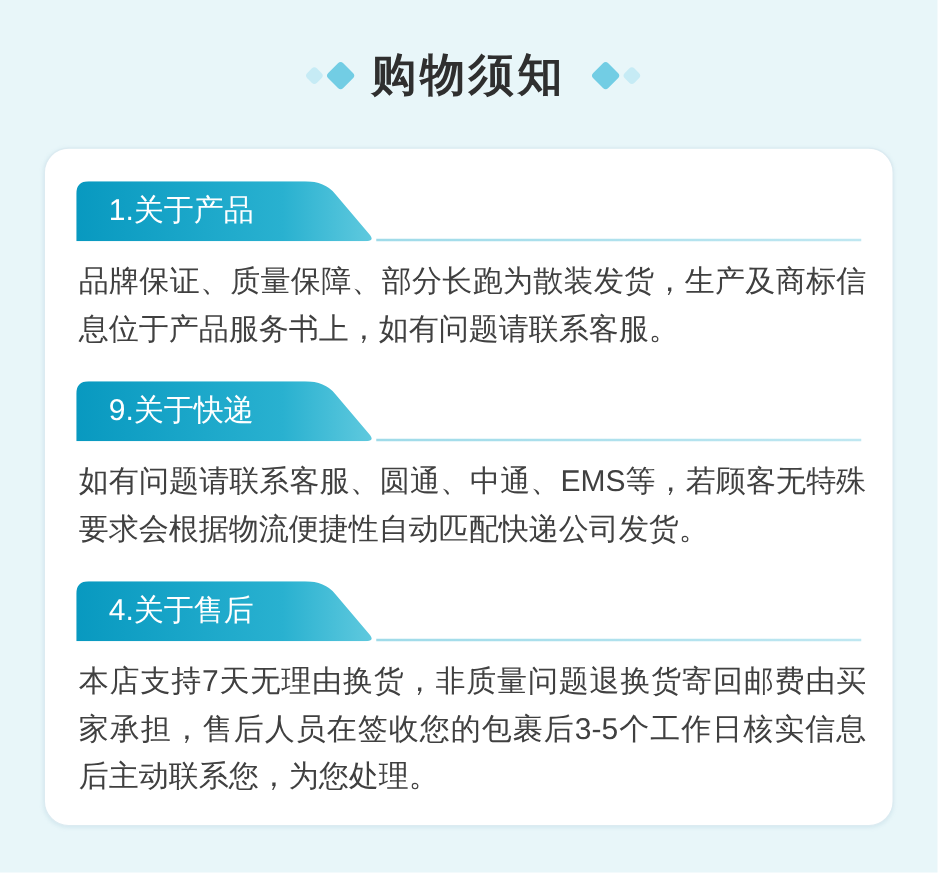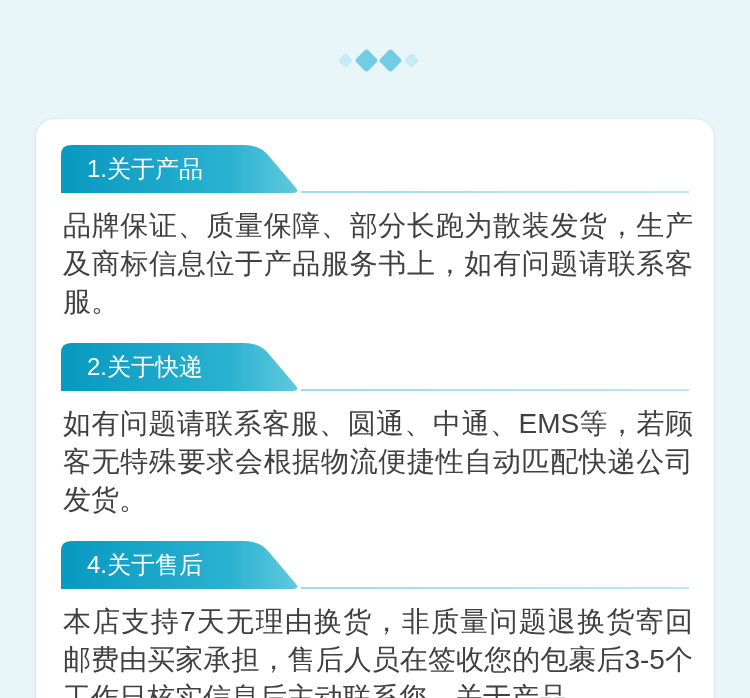--- a/index.html
+++ b/index.html
@@ -78,34 +78,35 @@
   }
   .banner-underline{
     flex:1 1 auto;
     height:2px;
     margin-bottom:0;
     background:linear-gradient(to right,var(--underline),#bfe7f1);
   }
   .section-body{
     width:630px;
     margin:14px 0 0 2px;
-    font-size:28px;
+    font-size:24px;
     line-height:38px;
     color:var(--body-color);
     text-align:justify;
   }
   .section{margin-top:22px;}
   .section:first-child{margin-top:0;}
 </style>
 </head>
 <body>
 
 <div class="title-row">
   <span class="diamond small d-gap-s"></span>
   <span class="diamond large"></span>
+  <h1 class="page-title">购物须知</h1>
   <span class="diamond large d-gap-s"></span>
   <span class="diamond small"></span>
 </div>
 
 <div class="notice-card">
 
   <div class="section">
     <div class="banner-row">
       <div class="ribbon">
         <svg viewBox="0 0 240 48">
@@ -131,21 +132,21 @@
         <svg viewBox="0 0 240 48">
           <defs>
             <linearGradient id="g2" x1="0" y1="0" x2="1" y2="0">
               <stop offset="0" style="stop-color:var(--accent-dark)"></stop>
               <stop offset="0.7" style="stop-color:var(--accent-mid)"></stop>
               <stop offset="1" style="stop-color:var(--accent-light)"></stop>
             </linearGradient>
           </defs>
           <path d="M10,0 H183 Q199,0 207,10 L235,43 Q239,48 231,48 H0 V10 Q0,0 10,0 Z" fill="url(#g2)"></path>
         </svg>
-        <span class="heading">2.关于快递</span>
+        <span class="heading">9.关于快递</span>
       </div>
       <div class="banner-underline"></div>
     </div>
     <p class="section-body">如有问题请联系客服、圆通、中通、EMS等，若顾客无特殊要求会根据物流便捷性自动匹配快递公司发货。</p>
   </div>
 
   <div class="section">
     <div class="banner-row">
       <div class="ribbon">
         <svg viewBox="0 0 240 48">
@@ -155,16 +156,16 @@
               <stop offset="0.7" style="stop-color:var(--accent-mid)"></stop>
               <stop offset="1" style="stop-color:var(--accent-light)"></stop>
             </linearGradient>
           </defs>
           <path d="M10,0 H183 Q199,0 207,10 L235,43 Q239,48 231,48 H0 V10 Q0,0 10,0 Z" fill="url(#g3)"></path>
         </svg>
         <span class="heading">4.关于售后</span>
       </div>
       <div class="banner-underline"></div>
     </div>
-    <p class="section-body">本店支持7天无理由换货，非质量问题退换货寄回邮费由买家承担，售后人员在签收您的包裹后3-5个工作日核实信息后主动联系您，关于产品。</p>
+    <p class="section-body">本店支持7天无理由换货，非质量问题退换货寄回邮费由买家承担，售后人员在签收您的包裹后3-5个工作日核实信息后主动联系您，为您处理。</p>
   </div>
 
 </div>
 
 </body></html>

